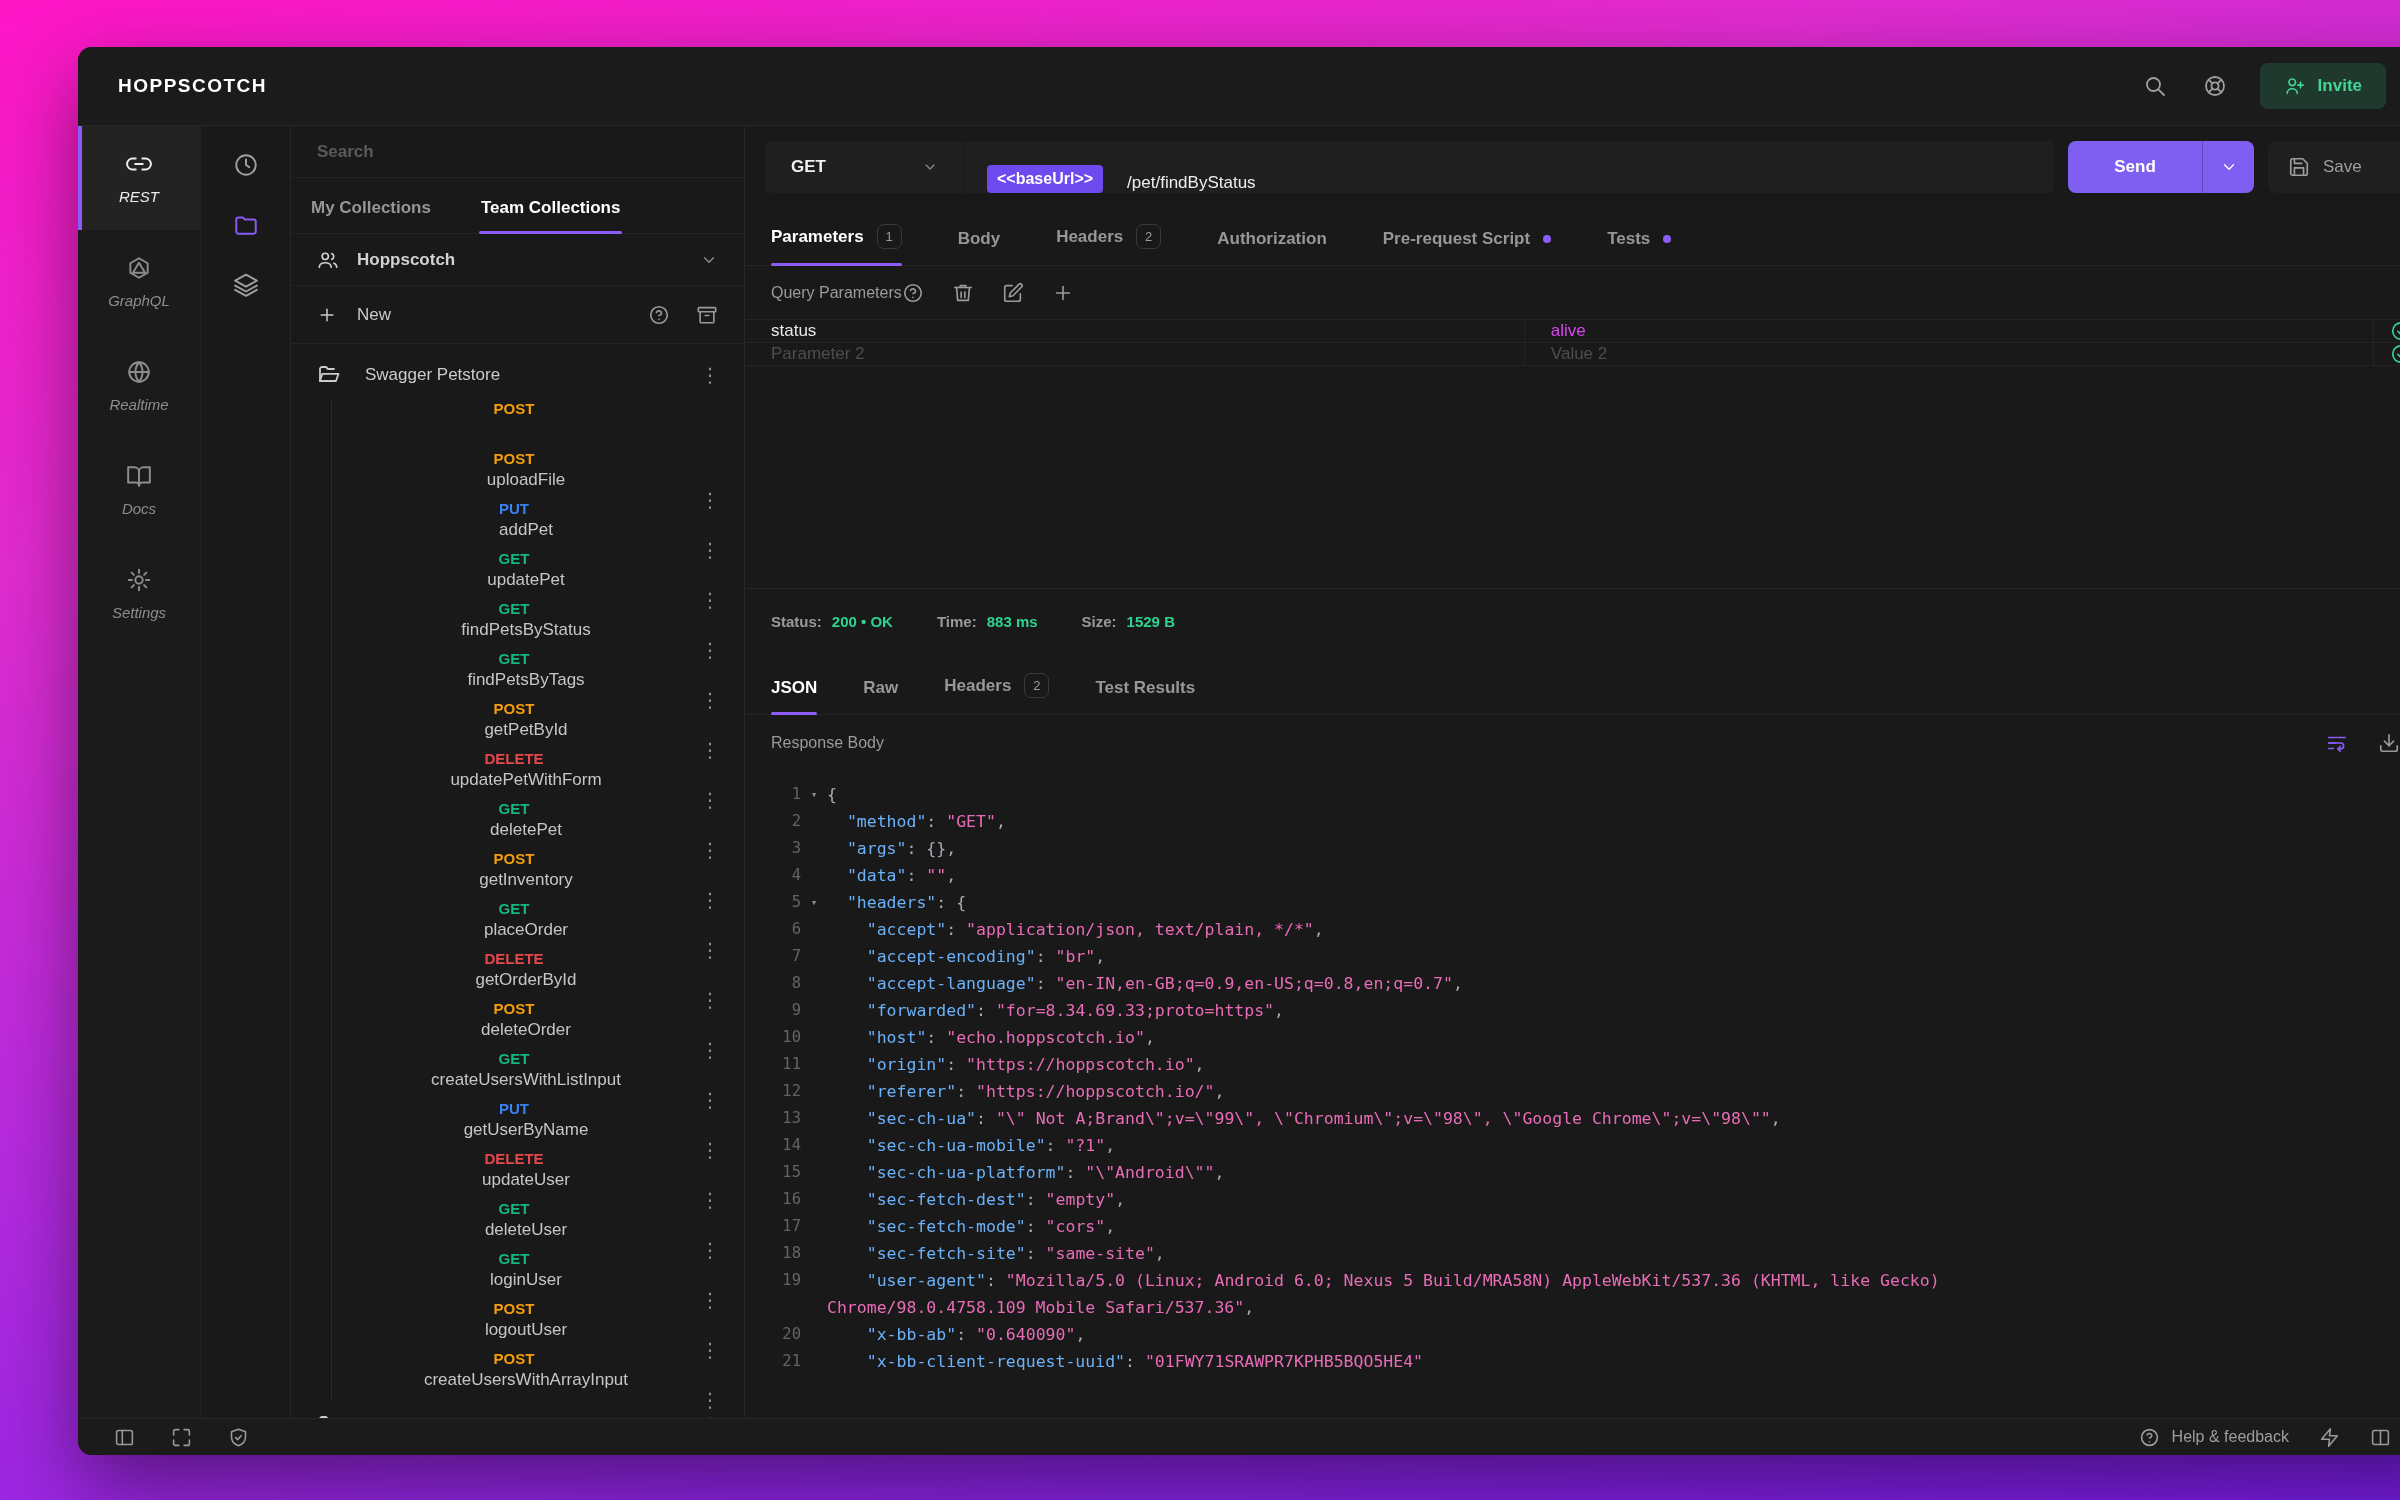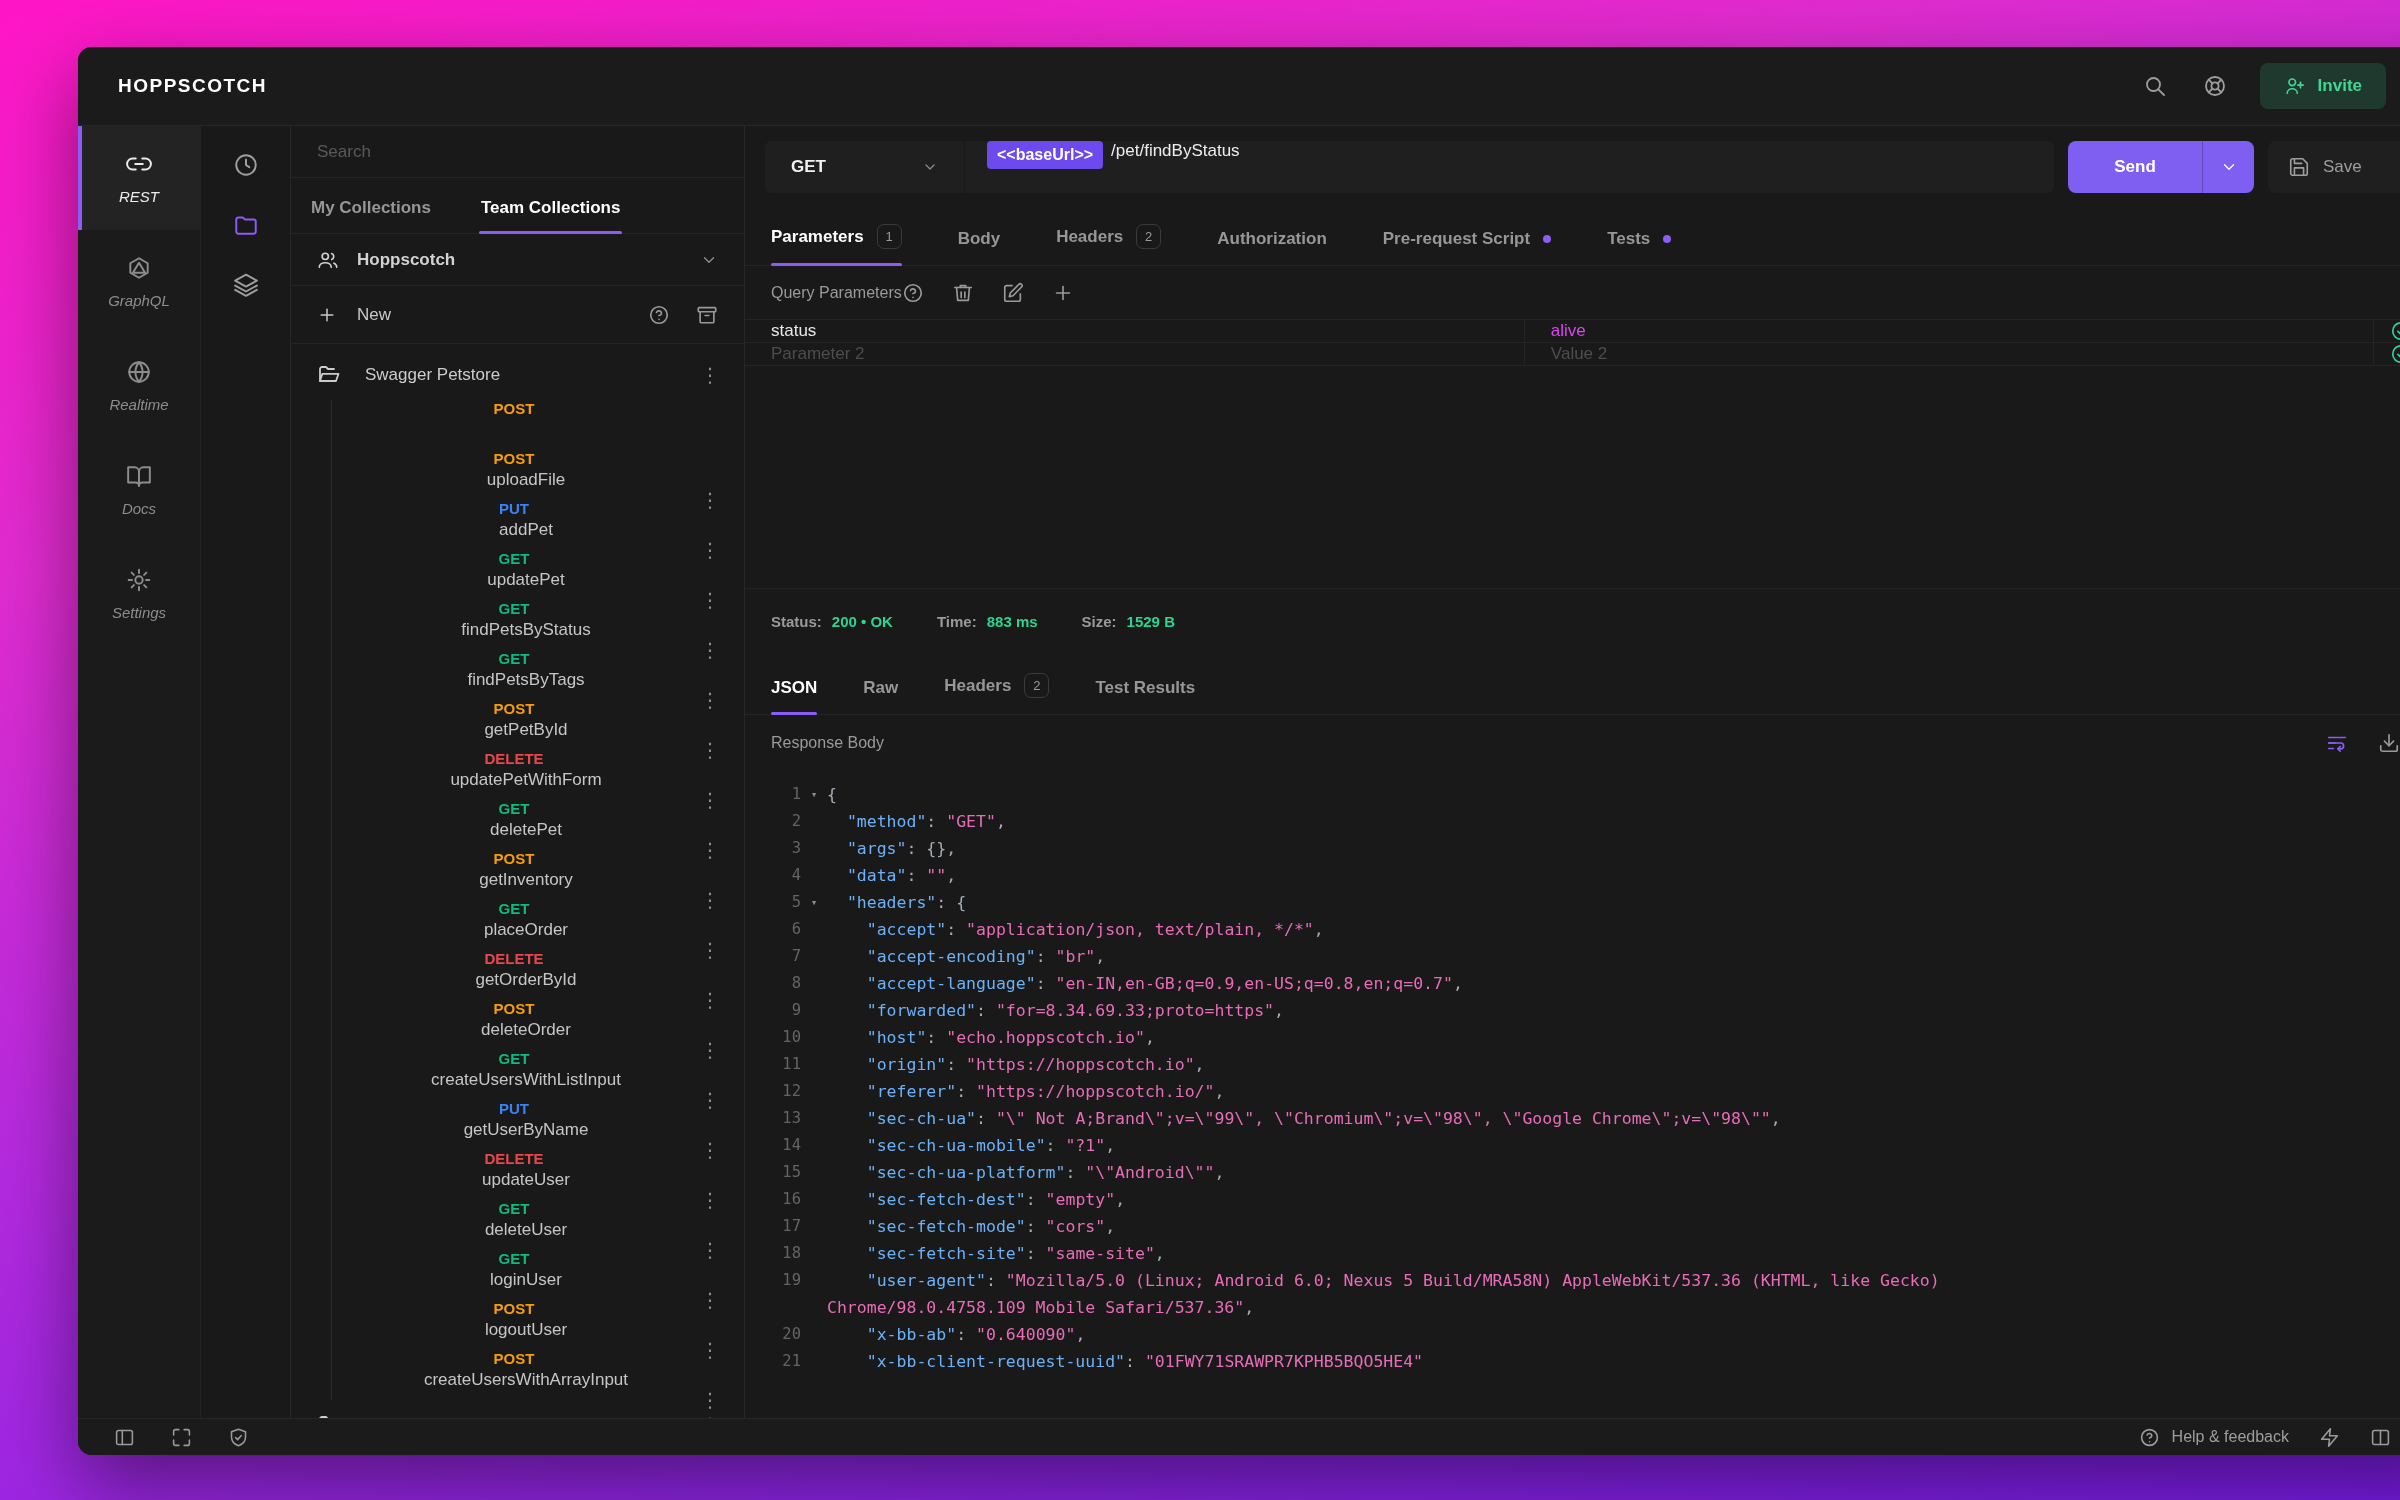--- a/index.html
+++ b/index.html
@@ -37,21 +37,21 @@
   .nav-item.active::before { content: ""; position: absolute; left: 0; top: 0; bottom: 0; width: 4px; background: #8b5cf6; }
 
   
   .secondary-nav { width: 90px; background: #191919; border-left: 1px solid #222222; display: flex; flex-direction: column; align-items: center; padding-top: 26px; gap: 34px; }
   .secondary-nav .icon-btn { width: 26px; height: 26px; }
   .secondary-nav .active { color: #8b5cf6; }
 
   
   .collections { width: 455px; flex: 0 0 455px; background: #191919; border-left: 1px solid #262626; border-right: 1px solid #262626; display: flex; flex-direction: column; min-height: 0; }
   .search-row { flex: 0 0 52px; display: flex; align-items: center; padding: 0 26px; border-bottom: 1px solid #242424; }
-  .search-row input { background: transparent; border: none; outline: none; color: #5eead4; font-size: 17px; font-family: inherit; width: 100%; }
+  .search-row input { background: transparent; border: none; outline: none; color: #5eead4; font-size: 17px; font-family: inherit; width: 100%; font-weight: bold; }
   .search-row input::placeholder { color: #5a5a5a; }
   .coll-tabs { flex: 0 0 56px; display: flex; align-items: flex-end; gap: 46px; padding: 0 18px; border-bottom: 1px solid #242424; }
   .coll-tab { font-size: 17px; font-weight: 600; color: #979797; padding: 0 2px 15px; position: relative; }
   .coll-tab.active { color: #ffffff; }
   .coll-tab.active::after { content: ""; position: absolute; left: 0; right: 0; bottom: -1px; height: 3px; background: #8b5cf6; border-radius: 2px; }
   .team-row { flex: 0 0 52px; display: flex; align-items: center; gap: 18px; padding: 0 26px; border-bottom: 1px solid #242424; color: #d2d2d2; font-size: 17px; font-weight: 600; }
   .team-row .chev { margin-left: auto; color: #8d8d8d; }
   .new-row { flex: 0 0 58px; display: flex; align-items: center; gap: 20px; padding: 0 26px; border-bottom: 1px solid #242424; color: #c9c9c9; font-size: 17px; }
   .new-row .right-icons { margin-left: auto; display: flex; gap: 26px; color: #9a9a9a; }
   .coll-list { flex: 1; overflow: hidden; padding-top: 6px; }
@@ -62,21 +62,21 @@
   .method { flex: 0 0 70px; text-align: right; font-size: 15px; font-weight: 700; margin-right: 24px; }
   .m-GET { color: #10b981; } .m-POST { color: #f59e0b; } .m-PUT { color: #3b82f6; } .m-DELETE { color: #e5484d; }
   .active-dot { width: 10px; height: 10px; border-radius: 50%; background: #10b981; margin-left: 18px; }
 
   
   .main { flex: 1; min-width: 0; display: flex; flex-direction: column; background: #191919; }
   .request-bar { flex: 0 0 82px; display: flex; align-items: center; gap: 14px; padding: 0 24px 0 20px; }
   .method-url { flex: 1; display: flex; height: 52px; }
   .method-box { width: 200px; background: #1f1f1f; border-radius: 6px 0 0 6px; border-right: 1px solid #181818; display: flex; align-items: center; justify-content: space-between; padding: 0 26px; color: #f0f0f0; font-weight: 700; font-size: 17px; }
   .method-box .chev { color: #8d8d8d; }
-  .url-box { flex: 1; background: #1f1f1f; border-radius: 0 6px 6px 0; display: flex; align-items: flex-start; gap: 8px; padding: 0 22px; font-size: 17px; color: #ededed; }
+  .url-box { flex: 1; background: #1f1f1f; border-radius: 0 6px 6px 0; display: flex; align-items: flex-end; gap: 24px; padding: 0 22px; font-size: 17px; color: #ededed; }
   .baseurl-pill { background: #6d4aed; color: #ffffff; font-size: 16px; font-weight: 600; padding: 5px 10px; border-radius: 4px; }
   .send-btn { width: 186px; height: 52px; background: #7e5ff2; border-radius: 8px; display: flex; align-items: stretch; color: #ffffff; }
   .send-label { flex: 1; display: flex; align-items: center; justify-content: center; font-size: 17px; font-weight: 600; }
   .send-caret { width: 52px; display: flex; align-items: center; justify-content: center; border-left: 1px solid rgba(0,0,0,.22); }
   .save-btn { width: 186px; height: 52px; background: #1f1f1f; border-radius: 8px; display: flex; align-items: center; gap: 13px; padding: 0 20px; color: #9e9e9e; font-size: 17px; }
   .save-btn .chev { margin-left: auto; }
 
   .req-tabs, .resp-tabs { display: flex; align-items: flex-end; padding: 0 26px; border-bottom: 1px solid #242424; }
   .req-tabs { flex: 0 0 58px; gap: 56px; }
   .resp-tabs { flex: 0 0 62px; gap: 46px; }

